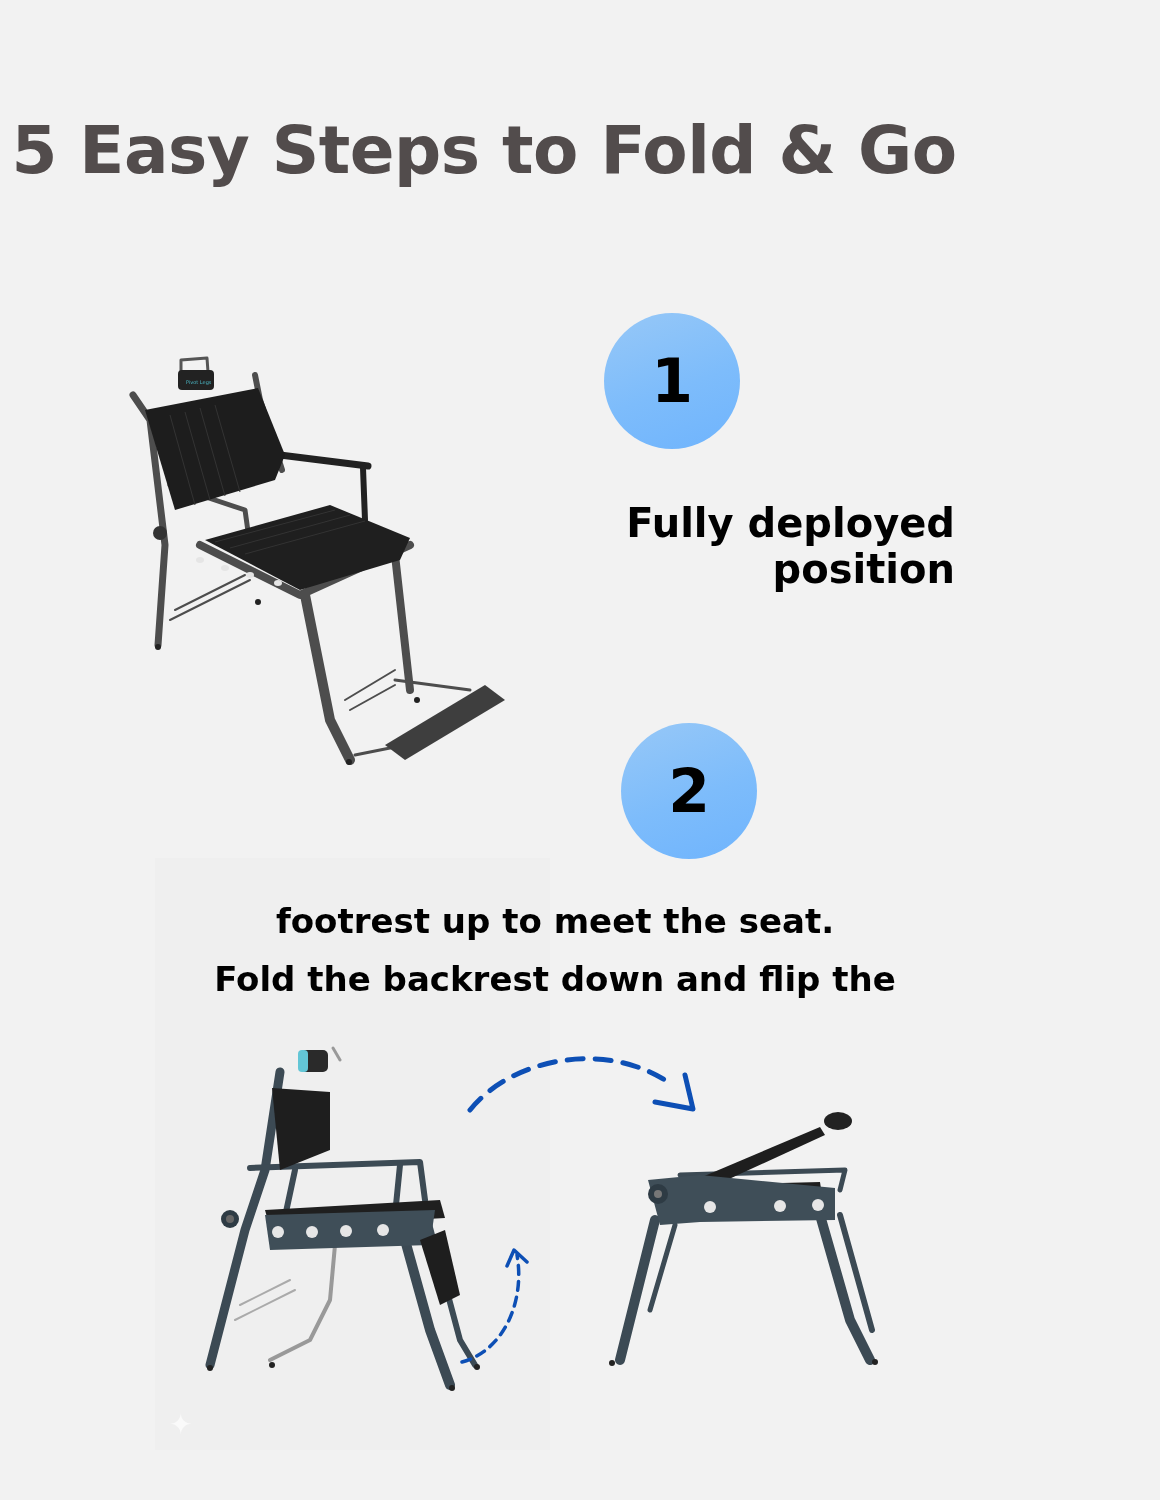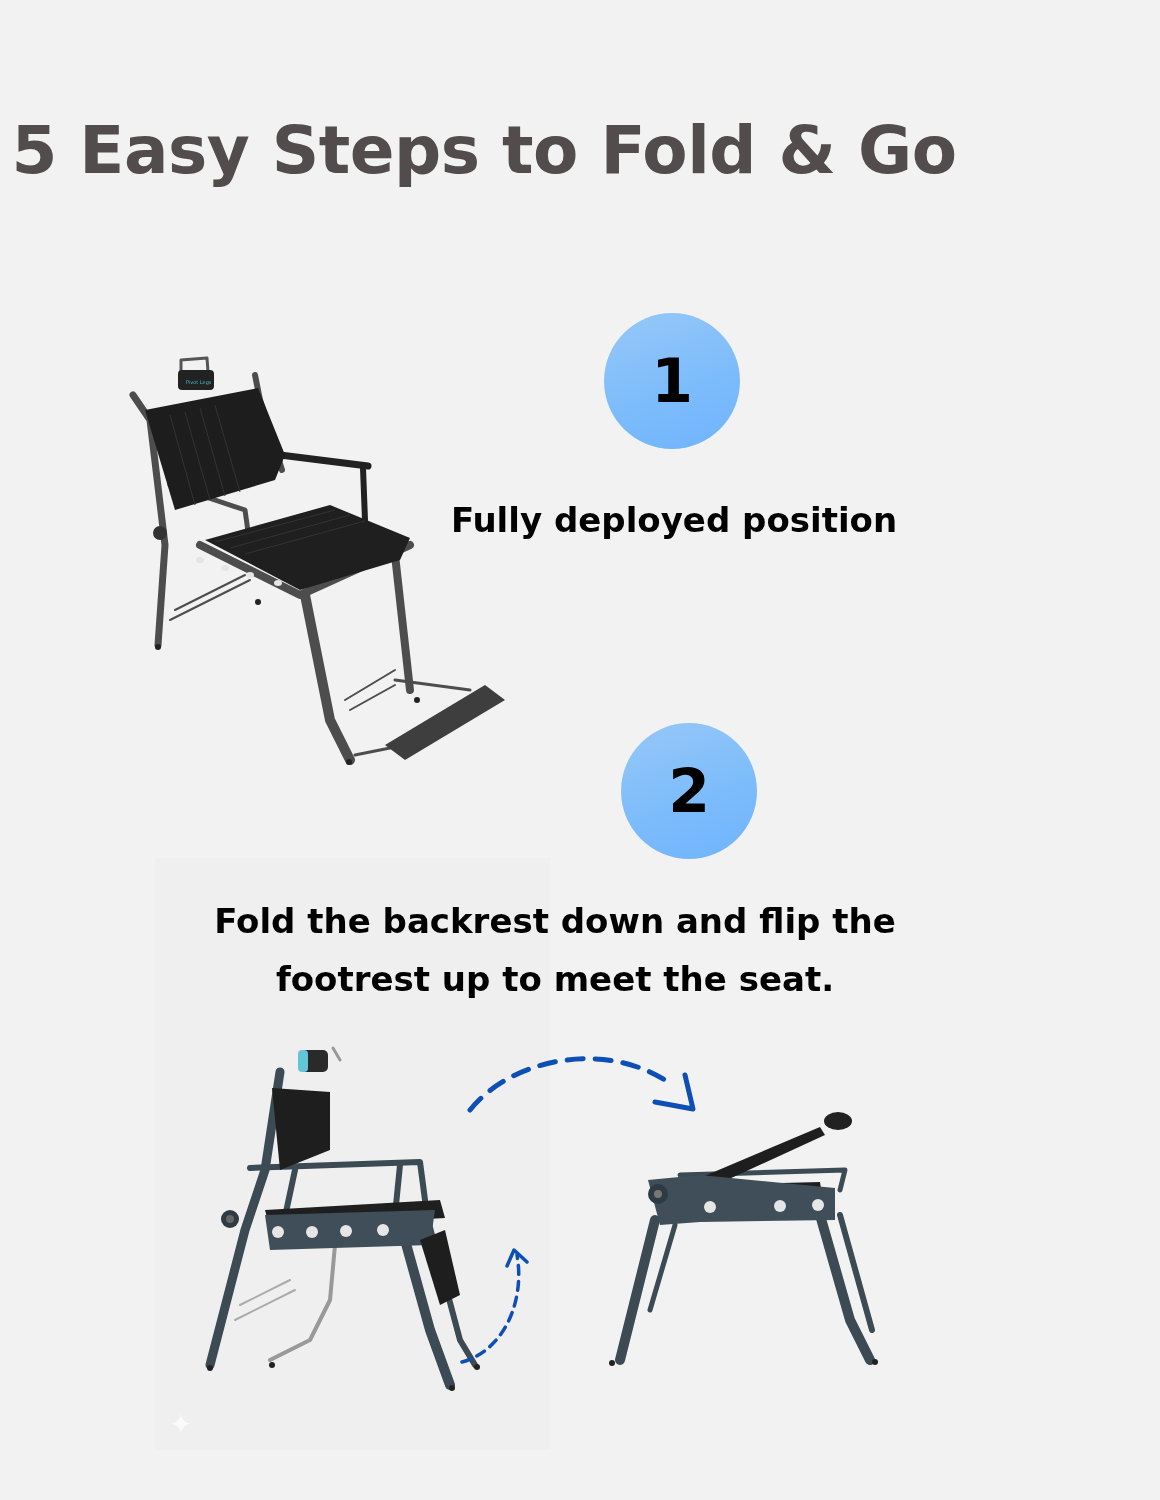--- a/index.html
+++ b/index.html
@@ -29,21 +29,21 @@
 </style>
 </head>
 <body>
 
 <div class="title">5 Easy Steps to Fold &amp; Go</div>
 
 <div>
   <div class="badge" style="left:604px; top:313px;">
     <span>1</span>
   </div>
-  <div class="step-text" style="left:424px; top:500px; width:500px; font-size:34px;">Fully deployed position</div>
+  <div class="step-text" style="left:455px; top:500px; width:500px; font-size:40px;text-align:right;">Fully deployed position</div>
 
   <svg style="left:0;top:0;" width="1160" height="800">
     <g stroke="#4d4d4d" fill="none" stroke-linecap="round" stroke-linejoin="round">
 
       <path d="M133 395 L150 420 L165 545 L158 645" stroke-width="7"></path>
       <path d="M255 375 L260 400 L282 470" stroke-width="6"></path>
 
       <path d="M181 375 L181 360 L207 358 L208 372" stroke-width="3" stroke="#555"></path>
 
       <path d="M280 455 L368 466" stroke="#222" stroke-width="7"></path>
@@ -99,22 +99,22 @@
   </svg>
 </div>
 
 <div class="photo-panel"></div>
 
 <div>
   <div class="badge" style="left:621px; top:723px;">
     <span>2</span>
   </div>
   <div class="step-text" style="left:160px; top:892px; width:790px; font-size:34px; line-height:58px;">
+    <div>footrest up to meet the seat.</div>
     <div>Fold the backrest down and flip the</div>
-    <div>footrest up to meet the seat.</div>
   </div>
 
   <svg style="left:0;top:0;" width="1160" height="1500">
     <g stroke="#3c4a54" fill="none" stroke-linecap="round" stroke-linejoin="round">
       <path d="M280 1072 L265 1170 L245 1230 L210 1365" stroke-width="9"></path>
       <path d="M333 1048 L340 1060" stroke="#999" stroke-width="3"></path>
       <path d="M250 1168 L420 1162 L425 1200" stroke-width="6"></path>
       <path d="M295 1170 L280 1240" stroke-width="6"></path>
       <path d="M400 1165 L395 1215" stroke-width="6"></path>
       <path d="M335 1245 L330 1300 L310 1340 L270 1360" stroke="#999" stroke-width="4"></path>

